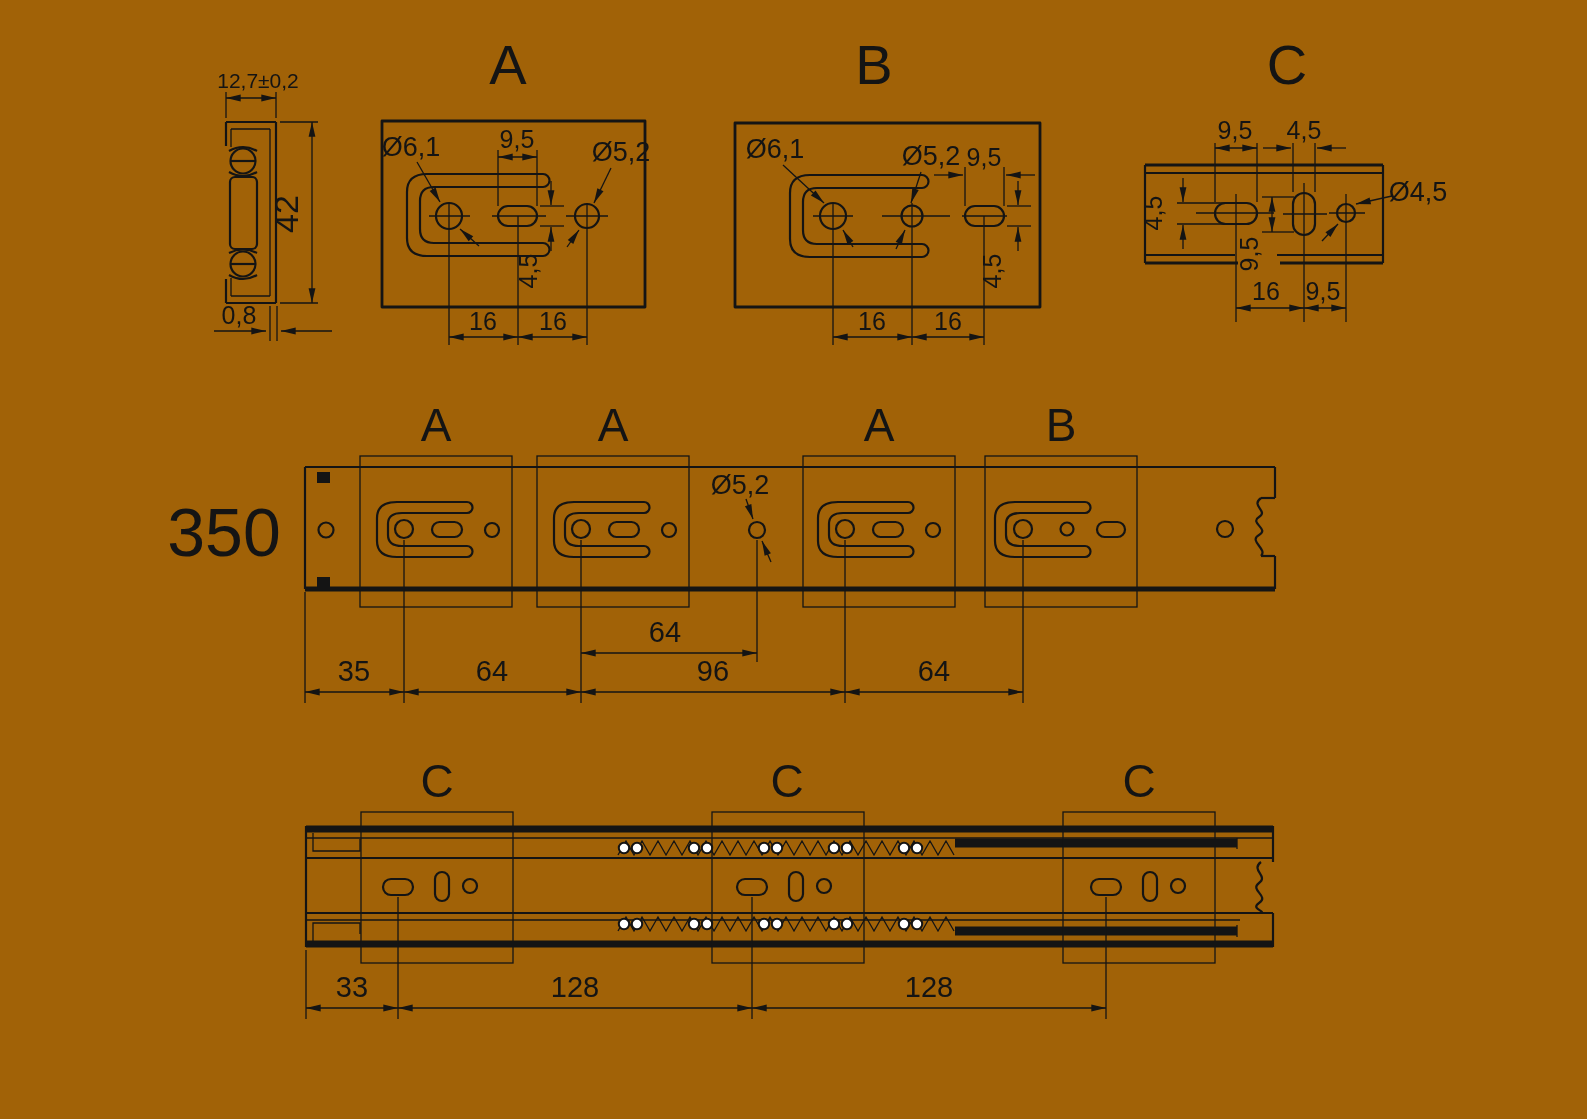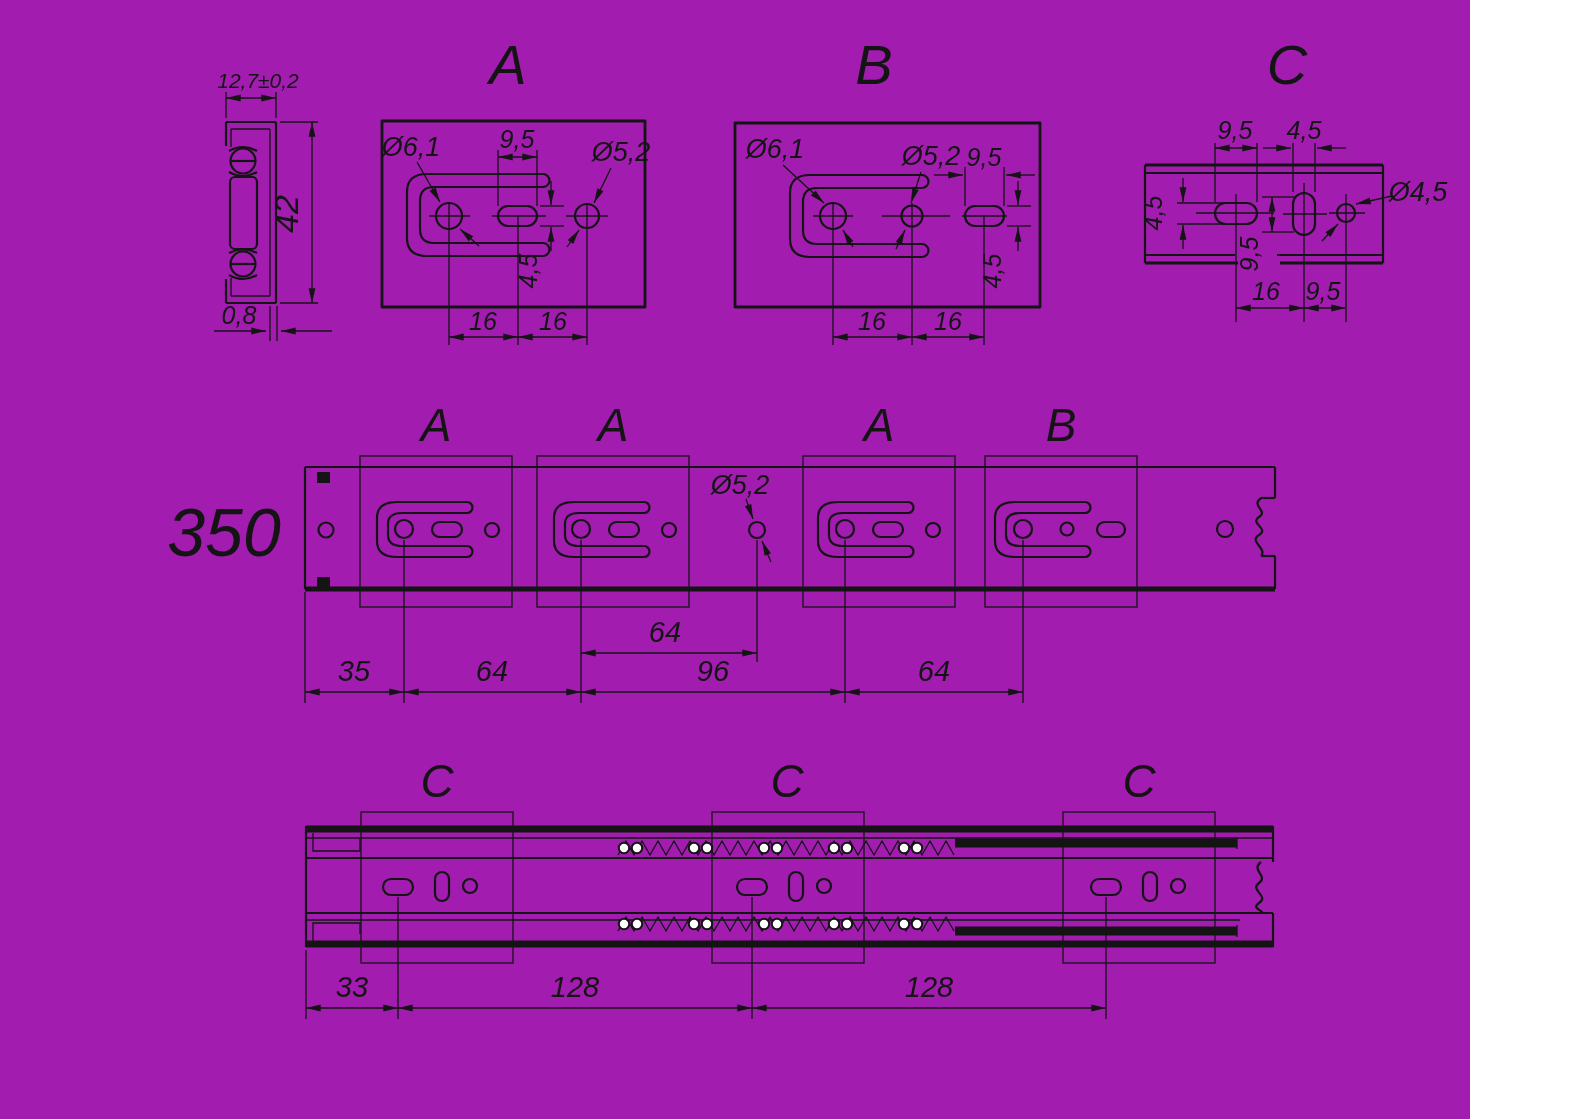--- a/index.html
+++ b/index.html
@@ -1,16 +1,16 @@
 <!DOCTYPE html>
 <html><head>
 <meta charset="utf-8">
 <style>
   html,body{margin:0;padding:0;background:#fff;}
-  .page{width:1470px;height:1119px;background:#a21caf;position:relative;overflow:hidden;font-style:italic;}
+  .page{width:1587px;height:1119px;background:#a16207;position:relative;overflow:hidden;}
   svg{display:block;}
   svg text{font-family:"Liberation Sans","DejaVu Sans",sans-serif;fill:#141414;}
   .ln{stroke:#141414;stroke-width:2.2;fill:none;stroke-linejoin:round;}
   .ln25{stroke:#141414;stroke-width:2.8;fill:none;stroke-linejoin:round;}
   .thin{stroke:#141414;stroke-width:1.3;fill:none;}
   .thick{stroke:#141414;stroke-width:5;fill:none;}
   .band7{stroke:#141414;stroke-width:7;fill:none;}
   .band9{stroke:#141414;stroke-width:9;fill:none;}
   .ball{fill:#ffffff;stroke:#141414;stroke-width:2;}
   .dim{font-size:29px;text-anchor:middle;}

